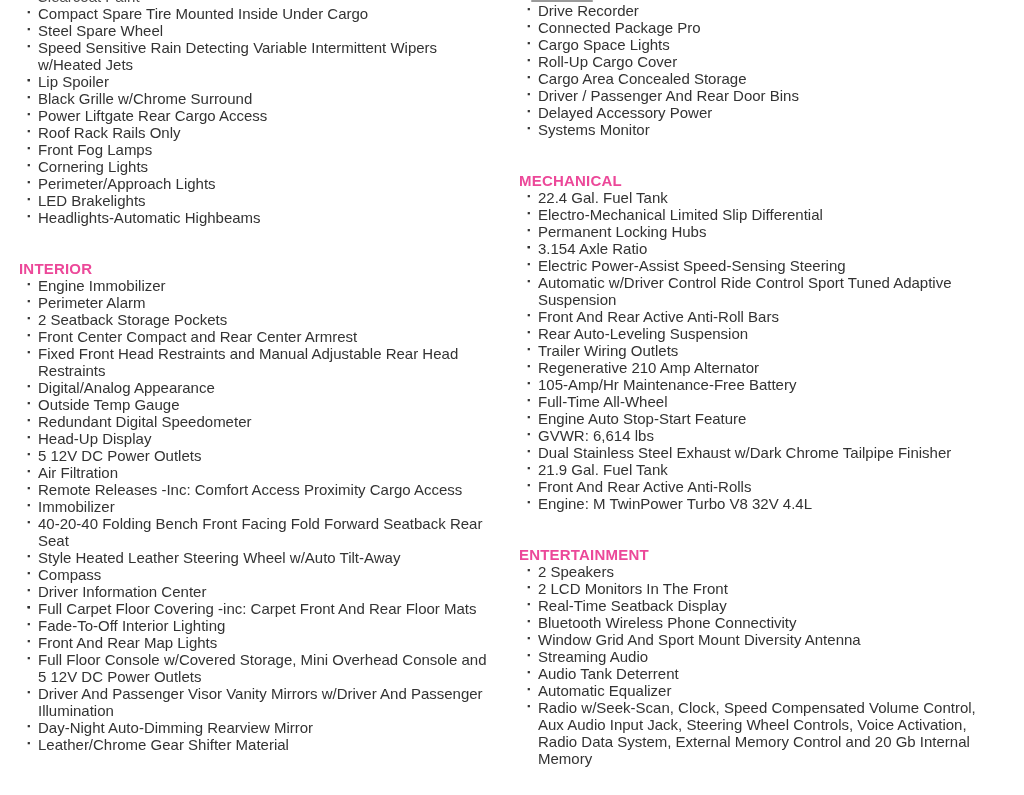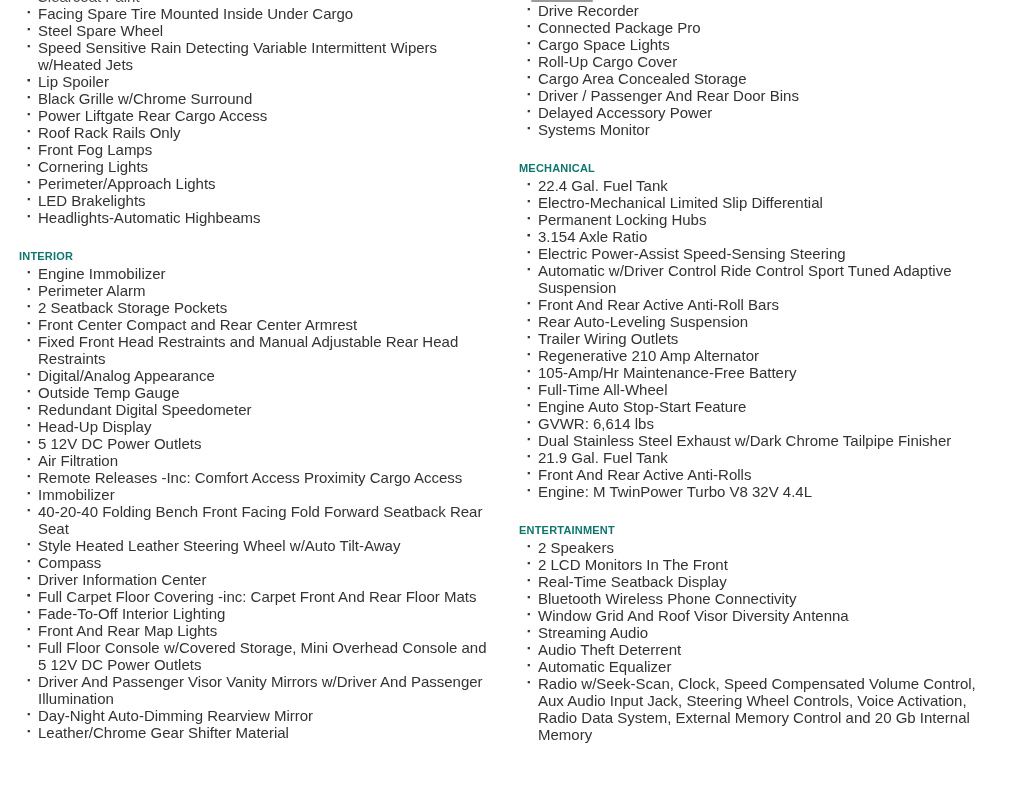--- a/index.html
+++ b/index.html
@@ -40,25 +40,25 @@
   .fragment-bar .bar {
     display: block;
     width: 62px;
     height: 2px;
     background: #9a9a9a;
     border-radius: 1px;
   }
 
   .heading {
     font-weight: 700;
-    font-size: 11px;
+    font-size: 15px;
     line-height: 17px;
-    color: #0f766e;
+    color: #ec4899;
     letter-spacing: 0.2px;
-    margin: 22px 0 0 0;
+    margin: 34px 0 0 0;
   }
   ul.feature-list {
     margin: 0;
     padding: 0;
     list-style: none;
   }
   .col-left  ul.feature-list:first-of-type { margin-top: 1px; }
   li.feature-item {
     position: relative;
     padding-left: 19px;
@@ -79,21 +79,21 @@
 <body>
 
 <div class="page">
 
   <div class="col col-left">
     <div class="fragment fragment-text">
       <span>Clearcoat Paint</span>
     </div>
     <div class="sections">
         <ul class="feature-list">
-          <li class="feature-item"><span class="bullet">▪</span><span>Facing Spare Tire Mounted Inside Under Cargo</span></li>
+          <li class="feature-item"><span class="bullet">▪</span><span>Compact Spare Tire Mounted Inside Under Cargo</span></li>
           <li class="feature-item"><span class="bullet">▪</span><span>Steel Spare Wheel</span></li>
           <li class="feature-item"><span class="bullet">▪</span><span>Speed Sensitive Rain Detecting Variable Intermittent Wipers w/Heated Jets</span></li>
           <li class="feature-item"><span class="bullet">▪</span></li>
           <li class="feature-item"><span class="bullet">▪</span><span>Lip Spoiler</span></li>
           <li class="feature-item"><span class="bullet">▪</span><span>Black Grille w/Chrome Surround</span></li>
           <li class="feature-item"><span class="bullet">▪</span><span>Power Liftgate Rear Cargo Access</span></li>
           <li class="feature-item"><span class="bullet">▪</span><span>Roof Rack Rails Only</span></li>
           <li class="feature-item"><span class="bullet">▪</span><span>Front Fog Lamps</span></li>
           <li class="feature-item"><span class="bullet">▪</span><span>Cornering Lights</span></li>
           <li class="feature-item"><span class="bullet">▪</span><span>Perimeter/Approach Lights</span></li>
@@ -168,22 +168,22 @@
           <li class="feature-item"><span class="bullet">▪</span><span>21.9 Gal. Fuel Tank</span></li>
           <li class="feature-item"><span class="bullet">▪</span><span>Front And Rear Active Anti-Rolls</span></li>
           <li class="feature-item"><span class="bullet">▪</span><span>Engine: M TwinPower Turbo V8 32V 4.4L</span></li>
         </ul>
         <div class="heading">ENTERTAINMENT</div>
         <ul class="feature-list">
           <li class="feature-item"><span class="bullet">▪</span><span>2 Speakers</span></li>
           <li class="feature-item"><span class="bullet">▪</span><span>2 LCD Monitors In The Front</span></li>
           <li class="feature-item"><span class="bullet">▪</span><span>Real-Time Seatback Display</span></li>
           <li class="feature-item"><span class="bullet">▪</span><span>Bluetooth Wireless Phone Connectivity</span></li>
-          <li class="feature-item"><span class="bullet">▪</span><span>Window Grid And Roof Visor Diversity Antenna</span></li>
+          <li class="feature-item"><span class="bullet">▪</span><span>Window Grid And Sport Mount Diversity Antenna</span></li>
           <li class="feature-item"><span class="bullet">▪</span><span>Streaming Audio</span></li>
-          <li class="feature-item"><span class="bullet">▪</span><span>Audio Theft Deterrent</span></li>
+          <li class="feature-item"><span class="bullet">▪</span><span>Audio Tank Deterrent</span></li>
           <li class="feature-item"><span class="bullet">▪</span><span>Automatic Equalizer</span></li>
           <li class="feature-item"><span class="bullet">▪</span><span>Radio w/Seek-Scan, Clock, Speed Compensated Volume Control, Aux Audio Input Jack, Steering Wheel Controls, Voice Activation, Radio Data System, External Memory Control and 20 Gb Internal Memory</span></li>
         </ul>
       </div>
   </div>
 
 </div>
 
 </body></html>

